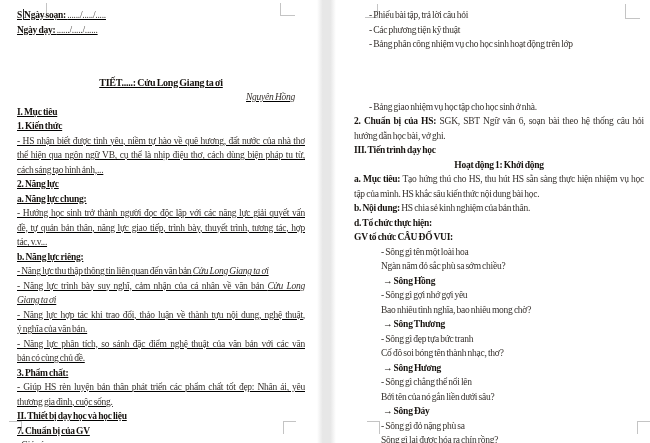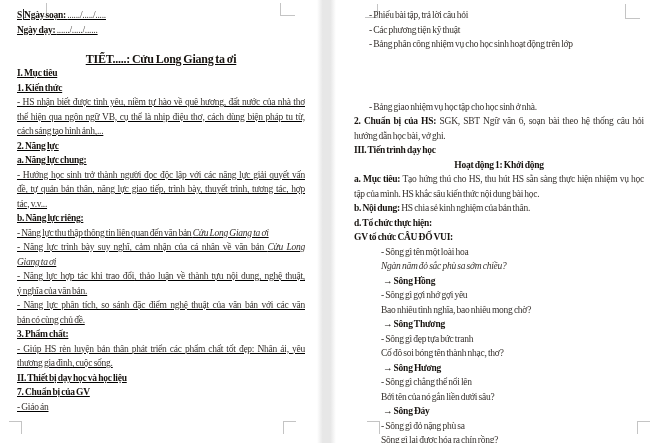--- a/index.html
+++ b/index.html
@@ -8,21 +8,21 @@
   .page-gap{position:absolute;top:0;left:317px;width:19px;height:443px;
             background:linear-gradient(90deg,rgba(255,255,255,0) 0%,var(--gap,#e7e7e7) 30%,var(--gap,#e7e7e7) 70%,rgba(255,255,255,0) 100%);}
   .content{position:absolute;top:8px;}
   .content.left{left:17px;width:288px;text-decoration:underline;}
   .content.right{left:354px;width:290px;}
   .line{height:14.5px;line-height:14.5px;font-size:9.5px;color:var(--text,#35302c);
         letter-spacing:-0.25px;word-spacing:-0.8px;white-space:nowrap;overflow:hidden;}
   .line.a-c{text-align:center;}
   .line.a-r{text-align:right;padding-right:10px;}
   .line.a-j{white-space:normal;text-align:justify;text-align-last:justify;}
-  .line.title{font-size:12px;}
+  .line.title{font-size:10px;margin-top:24px;}
   .b{font-weight:bold;color:var(--bold,#17130f);}
   .i{font-style:italic;}
   .caret{display:inline-block;width:1px;height:11px;background:#2b2b2b;vertical-align:-2px;margin:0 0.5px;}
   .mark{position:absolute;border:0 solid var(--mark,#c4c4c4);}
   .mark.tl{border-right-width:1px;border-bottom-width:1px;}
   .mark.tr{border-left-width:1px;border-bottom-width:1px;}
   .mark.bl{border-right-width:1px;border-top-width:1px;}
   .mark.br{border-left-width:1px;border-top-width:1px;}
 </style>
 </head>
@@ -39,20 +39,21 @@
   <div class="mark tl" style="left:365px;top:4px;width:12px;height:13px;"></div>
   <div class="mark tr" style="left:625px;top:4px;width:14px;height:14px;"></div>
   <div class="mark bl" style="left:367px;top:421px;width:12px;height:12px;"></div>
   <div class="mark br" style="left:637px;top:421px;width:12px;height:12px;"></div>
 
   <div class="content left" id="page-left">
       <div class="line"><span class="b">S</span><span class="caret" style="background: rgb(43, 43, 43);"></span><span class="b">Ngày soạn: </span><span class="">....../...../.....</span></div>
       <div class="line"><span class="b">Ngày dạy: </span><span class="">....../...../......</span></div>
       <div class="line"></div>
       <div class="line a-c title"><span class="b">TIẾT.....: Cửu Long Giang ta ơi</span></div>
+      <div class="line a-r"><span class=" i">Nguyên Hồng</span></div>
       <div class="line"><span class="b">I. Mục tiêu</span></div>
       <div class="line"><span class="b">1. Kiến thức</span></div>
       <div class="line a-j"><span class="">- HS nhận biết được tình yêu, niềm tự hào về quê hương, đất nước của nhà thơ</span></div>
       <div class="line a-j"><span class="">thể hiện qua ngôn ngữ VB, cụ thể là nhịp điệu thơ, cách dùng biện pháp tu từ,</span></div>
       <div class="line"><span class="">cách sáng tạo hình ảnh,...</span></div>
       <div class="line"><span class="b">2. Năng lực</span></div>
       <div class="line"><span class="b">a. Năng lực chung:</span></div>
       <div class="line a-j"><span class="">- Hướng học sinh trở thành người đọc độc lập với các năng lực giải quyết vấn</span></div>
       <div class="line a-j"><span class="">đề, tự quản bản thân, năng lực giao tiếp, trình bày, thuyết trình, tương tác, hợp</span></div>
       <div class="line"><span class="">tác, v.v...</span></div>
@@ -79,21 +80,21 @@
       <div class="line a-j"><span class="b">2. Chuẩn bị của HS: </span><span class="">SGK, SBT Ngữ văn 6, soạn bài theo hệ thống câu hỏi</span></div>
       <div class="line"><span class="">hướng dẫn học bài, vở ghi.</span></div>
       <div class="line"><span class="b">III. Tiến trình dạy học</span></div>
       <div class="line a-c"><span class="b">Hoạt động 1: Khởi động</span></div>
       <div class="line a-j"><span class="b">a. Mục tiêu: </span><span class="">Tạo hứng thú cho HS, thu hút HS sẵn sàng thực hiện nhiệm vụ học</span></div>
       <div class="line"><span class="">tập của mình. HS khắc sâu kiến thức nội dung bài học.</span></div>
       <div class="line"><span class="b">b. Nội dung: </span><span class="">HS chia sẻ kinh nghiệm của bản thân.</span></div>
       <div class="line"><span class="b">d. Tổ chức thực hiện:</span></div>
       <div class="line"><span class="b">GV tổ chức CÂU ĐỐ VUI:</span></div>
       <div class="line" style="padding-left: 27px;"><span class="">- Sông gì tên một loài hoa</span></div>
-      <div class="line" style="padding-left: 27px; font-style: italic;"><span class="">Ngàn năm đỏ sắc phù sa sớm chiều?</span></div>
+      <div class="line" style="padding-left: 27px;"><span class="">Ngàn năm đỏ sắc phù sa sớm chiều?</span></div>
       <div class="line" style="padding-left: 29px;"><span class="b">→ Sông Hồng</span></div>
       <div class="line" style="padding-left: 27px;"><span class="">- Sông gì gợi nhớ gợi yêu</span></div>
       <div class="line" style="padding-left: 27px;"><span class="">Bao nhiêu tình nghĩa, bao nhiêu mong chờ?</span></div>
       <div class="line" style="padding-left: 29px;"><span class="b">→ Sông Thương</span></div>
       <div class="line" style="padding-left: 27px;"><span class="">- Sông gì đẹp tựa bức tranh</span></div>
       <div class="line" style="padding-left: 27px;"><span class="">Cố đô soi bóng tên thành nhạc, thơ?</span></div>
       <div class="line" style="padding-left: 29px;"><span class="b">→ Sông Hương</span></div>
       <div class="line" style="padding-left: 27px;"><span class="">- Sông gì chẳng thể nổi lên</span></div>
       <div class="line" style="padding-left: 27px;"><span class="">Bởi tên của nó gắn liền dưới sâu?</span></div>
       <div class="line" style="padding-left: 29px;"><span class="b">→ Sông Đáy</span></div>

